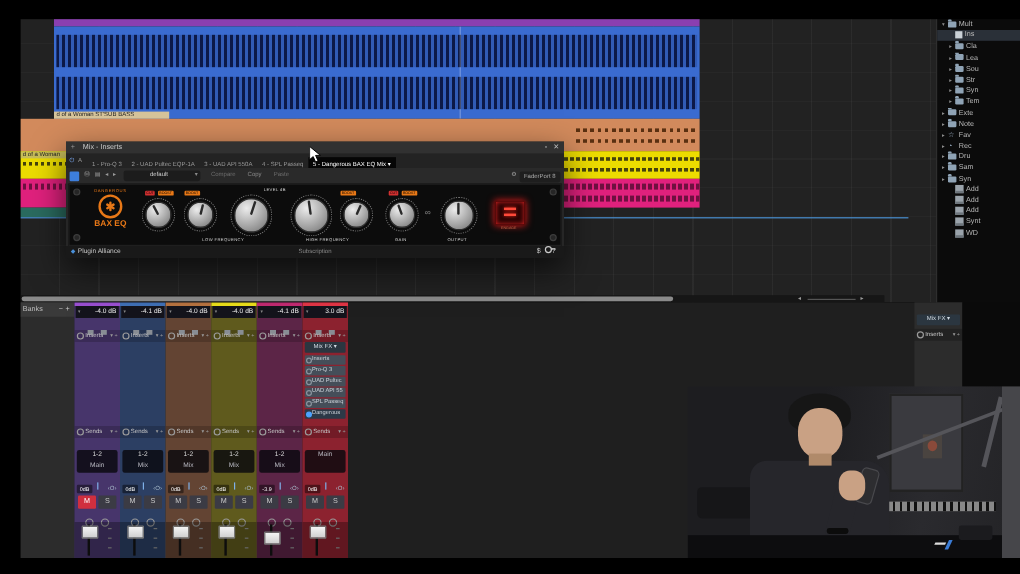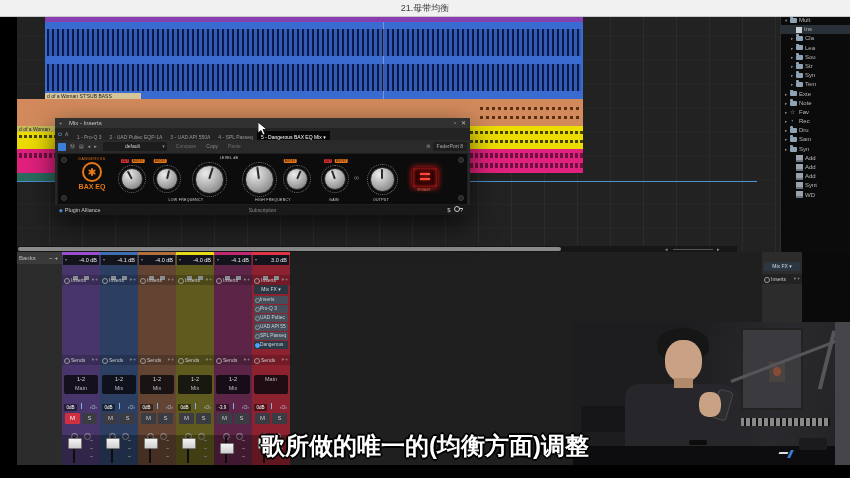--- a/index.html
+++ b/index.html
@@ -518,23 +518,19 @@
     <div id="wc-desk"></div>
     <div id="wc-cups"></div>
     <div id="wc-mark">
         <b></b>
         <i></i>
       </div>
   </div>
   <div id="graystrip" class="abs"></div>
 
   <div id="blackL" class="abs"></div>
-  <div id="titlebar" class="abs" style="z-index:8;">
-    <span>21.母带均衡</span>
-  </div>
   <div id="botbar" class="abs"></div>
 
-  <div id="subtitle" class="abs">歌所做的唯一的(均衡方面)调整</div>
 
   <svg id="cursor" class="abs" viewBox="0 0 10 14">
     <polygon points="0,0 0,11 3,8.5 5,13 7,12 5,7.5 9,7.5" fill="#fff" stroke="#000" stroke-width="0.8"></polygon>
   </svg>
 </div>
 
 </body></html>

